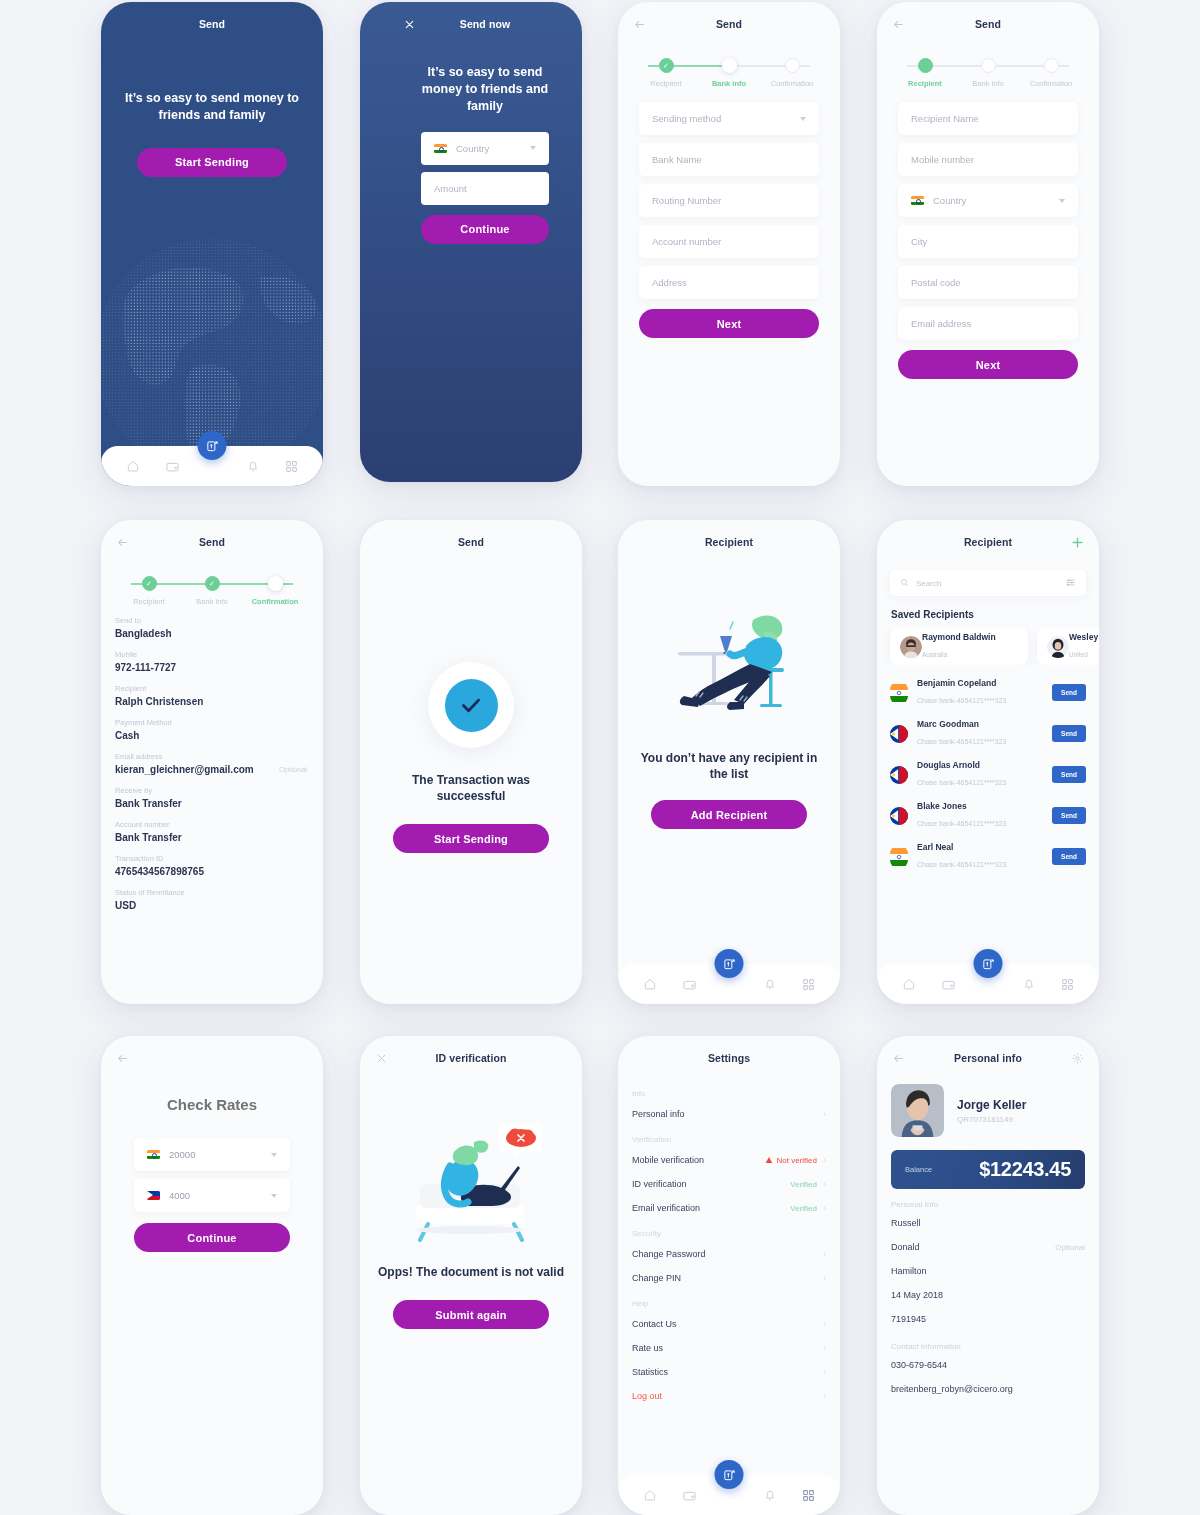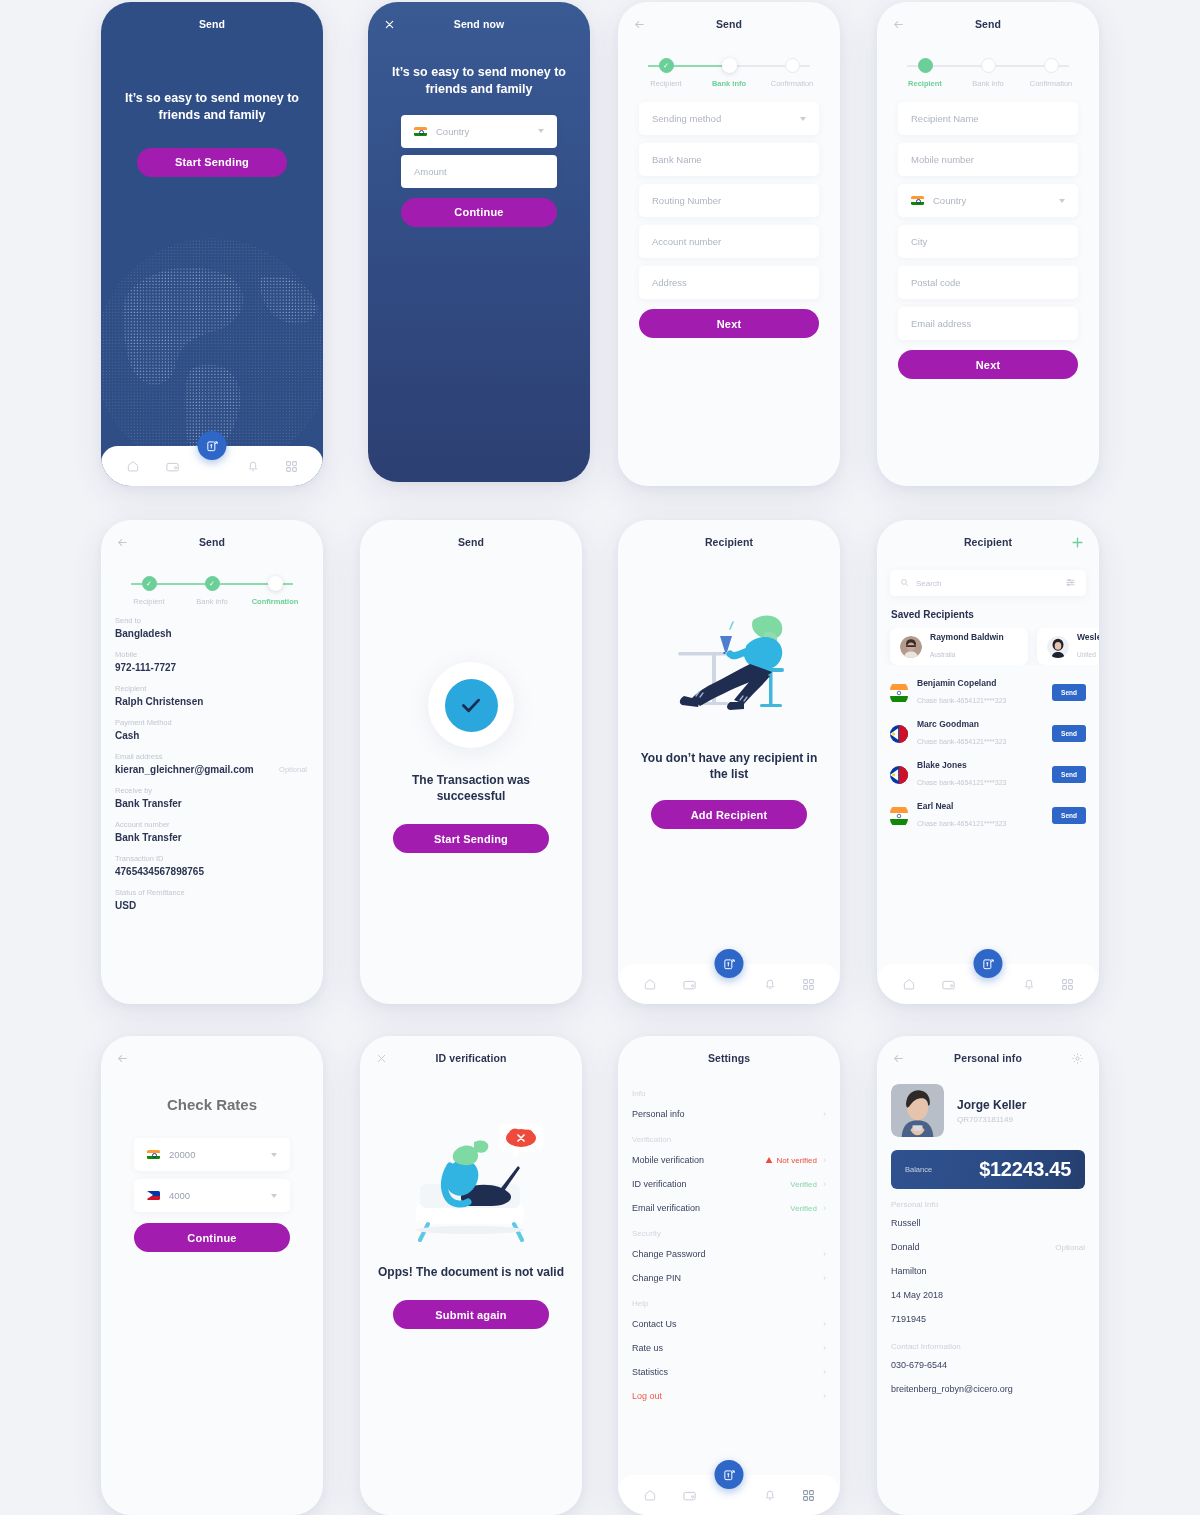--- a/index.html
+++ b/index.html
@@ -20,21 +20,21 @@
     box-shadow: 0 10px 34px rgba(40,60,110,.09), 0 2px 8px rgba(40,60,110,.05);
     overflow: hidden;
   }
   .phone.dark { background: #2f4e86; }
   .phone.grad {
     background: linear-gradient(180deg,#3a5a93 0%,#34518a 35%,#2c3f72 100%);
   }
 
   
   #p1 { left: 101px;  top: 2px;   height: 484px; }
-  #p2 { left: 368px;  top: 2px;   height: 480px; }
+  #p2 { left: 360px;  top: 2px;   height: 480px; padding-left: 28px; }
   #p3 { left: 618px;  top: 2px;   height: 484px; }
   #p4 { left: 877px;  top: 2px;   height: 484px; }
   
   #p5 { left: 101px;  top: 520px; height: 484px; }
   #p6 { left: 360px;  top: 520px; height: 484px; }
   #p7 { left: 618px;  top: 520px; height: 484px; }
   #p8 { left: 877px;  top: 520px; height: 484px; }
   
   #p9  { left: 101px; top: 1036px; height: 479px; }
   #p10 { left: 360px; top: 1036px; height: 479px; }
@@ -150,21 +150,21 @@
   .search {
     margin: 6px 13px 0; height: 26px; background: #fff; border-radius: 5px;
     display: flex; align-items: center; padding: 0 10px; gap: 7px;
     box-shadow: 0 2px 8px rgba(70,90,140,.06);
     font-size: 8px; color: #c0c5d1;
   }
   .sec-title { font-size: 10px; font-weight: 700; color: #27304e; margin: 13px 0 8px 14px; }
   .cards { display: flex; gap: 9px; padding-left: 13px; overflow: hidden; }
   .rcard {
     flex: 0 0 auto; width: 138px; height: 37px; background: #fff; border-radius: 7px;
-    display: flex; align-items: center; gap: 8px; padding: 0 10px;
+    display: flex; align-items: center; gap: 0; padding: 0 10px;
     box-shadow: 0 2px 9px rgba(70,90,140,.07);
   }
   .rcard .av { width: 22px; height: 22px; border-radius: 50%; flex:0 0 auto; overflow:hidden; }
   .rcard .nm { font-size: 8.5px; font-weight: 700; color: #27304e; line-height: 1.25; }
   .rcard .cy { font-size: 6.5px; color: #bfc4d0; }
   .lrow { display: flex; align-items: center; padding: 6px 13px; gap: 9px; }
   .lrow .cf { width: 18px; height: 18px; border-radius: 50%; flex: 0 0 auto; }
   .lrow .tx { flex: 1 1 auto; min-width: 0; }
   .lrow .n { font-size: 8.5px; font-weight: 600; color: #2b3553; line-height: 1.3; }
   .lrow .b { font-size: 7px; color: #c3c8d3; }
@@ -643,20 +643,33 @@
         <span class="sendbtn">Send</span>
       </div>
       <div class="lrow">
         <span class="cf"><svg viewBox="0 0 20 20" width="18" height="18">
               <circle cx="10" cy="10" r="10" fill="#0038a8"></circle>
               <path d="M10 0A10 10 0 0110 20z" fill="#ce1126"></path>
               <path d="M0 10L9 3.5v13z" fill="#fff"></path>
               <circle cx="4" cy="10" r="1.6" fill="#fcd116"></circle>
             </svg></span>
         <span class="tx">
+          <span class="n" style="display:block">Douglas Arnold</span>
+          <span class="b">Chase bank-4654121****323</span>
+        </span>
+        <span class="sendbtn">Send</span>
+      </div>
+      <div class="lrow">
+        <span class="cf"><svg viewBox="0 0 20 20" width="18" height="18">
+              <circle cx="10" cy="10" r="10" fill="#0038a8"></circle>
+              <path d="M10 0A10 10 0 0110 20z" fill="#ce1126"></path>
+              <path d="M0 10L9 3.5v13z" fill="#fff"></path>
+              <circle cx="4" cy="10" r="1.6" fill="#fcd116"></circle>
+            </svg></span>
+        <span class="tx">
           <span class="n" style="display:block">Blake Jones</span>
           <span class="b">Chase bank-4654121****323</span>
         </span>
         <span class="sendbtn">Send</span>
       </div>
       <div class="lrow">
         <span class="cf"><svg viewBox="0 0 20 20" width="18" height="18">
               <circle cx="10" cy="10" r="10" fill="#fff"></circle>
               <path d="M0 6.7a10 10 0 0120 0z" fill="#ff9933"></path>
               <path d="M0 13.3a10 10 0 0020 0z" fill="#138808"></path>

